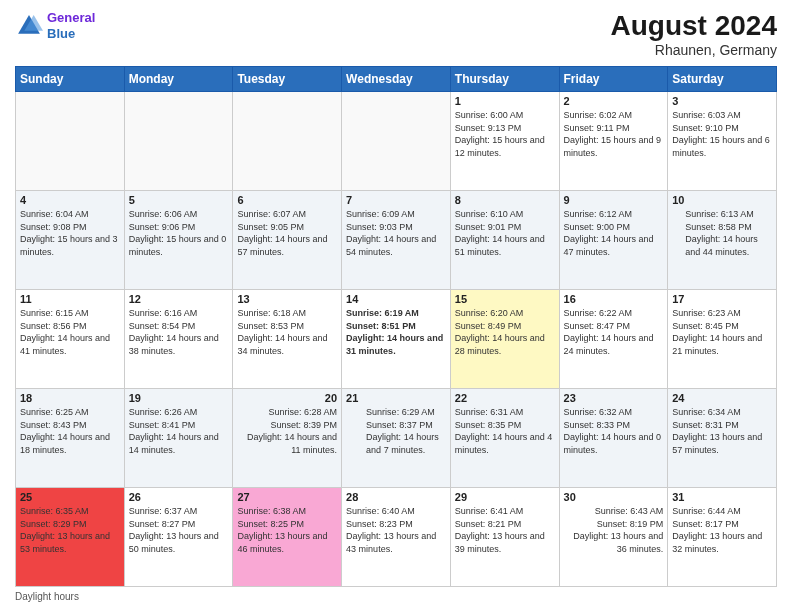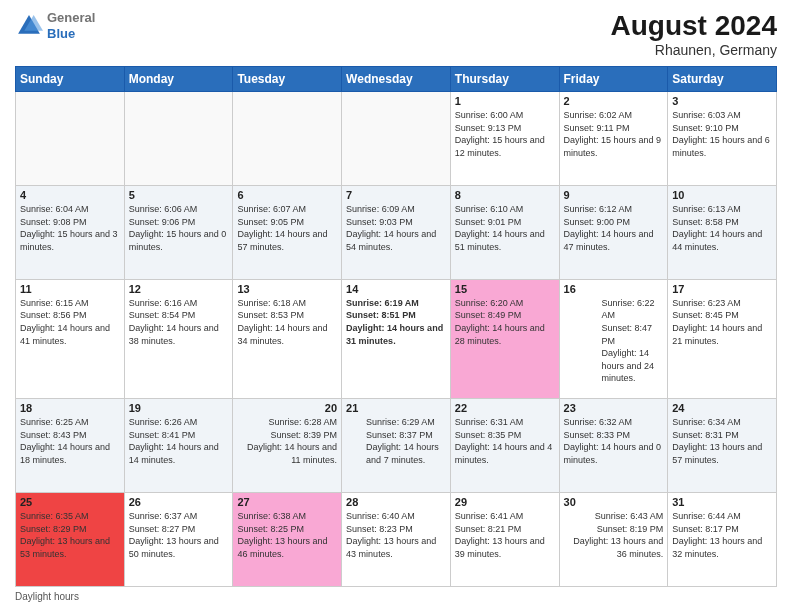--- a/index.html
+++ b/index.html
@@ -28,21 +28,21 @@
       align-items: center;
       gap: 4px;
     }
     .logo-text {
       font-size: 13px;
       font-weight: bold;
       color: #1a1a1a;
       line-height: 1.2;
     }
     .logo-text span {
-      color: #737373;
+      color: #6d28d9;
     }
     .logo-icon {
       width: 28px;
       height: 28px;
     }
     .title-block {
       text-align: right;
     }
     .month-year {
       font-size: 28px;
@@ -192,21 +192,21 @@
 Daylight: 14 hours and 51 minutes.</div>
           </td>
           <td style="background: rgb(240, 244, 248);">
             <span class="day-number">9</span>
             <div class="day-info" style="white-space: pre-line;">Sunrise: 6:12 AM
 Sunset: 9:00 PM
 Daylight: 14 hours and 47 minutes.</div>
           </td>
           <td style="background: rgb(240, 244, 248);">
             <span class="day-number">10</span>
-            <div class="day-info" style="white-space: pre-line;">Sunrise: 6:13 AM
+            <div class="day-info" style="white-space: pre-line; margin-left: 13px;">Sunrise: 6:13 AM
 Sunset: 8:58 PM
 Daylight: 14 hours and 44 minutes.</div>
           </td>
         </tr>
         <tr>
           <td style="background: rgb(255, 255, 255);">
             <span class="day-number">11</span>
             <div class="day-info" style="white-space: pre-line;">Sunrise: 6:15 AM
 Sunset: 8:56 PM
 Daylight: 14 hours and 41 minutes.</div>
@@ -222,29 +222,29 @@
             <div class="day-info" style="white-space: pre-line;">Sunrise: 6:18 AM
 Sunset: 8:53 PM
 Daylight: 14 hours and 34 minutes.</div>
           </td>
           <td style="background: rgb(255, 255, 255);">
             <span class="day-number">14</span>
             <div class="day-info" style="white-space: pre-line; font-weight: bold;">Sunrise: 6:19 AM
 Sunset: 8:51 PM
 Daylight: 14 hours and 31 minutes.</div>
           </td>
-          <td style="background: #f9a8d4;">
+          <td style="background: #fef9c3;">
             <span class="day-number">15</span>
             <div class="day-info" style="white-space: pre-line;">Sunrise: 6:20 AM
 Sunset: 8:49 PM
 Daylight: 14 hours and 28 minutes.</div>
           </td>
           <td style="background: rgb(255, 255, 255);">
             <span class="day-number">16</span>
-            <div class="day-info" style="white-space: pre-line; margin-left: 38px;">Sunrise: 6:22 AM
+            <div class="day-info" style="white-space: pre-line;">Sunrise: 6:22 AM
 Sunset: 8:47 PM
 Daylight: 14 hours and 24 minutes.</div>
           </td>
           <td style="background: rgb(255, 255, 255);">
             <span class="day-number">17</span>
             <div class="day-info" style="white-space: pre-line;">Sunrise: 6:23 AM
 Sunset: 8:45 PM
 Daylight: 14 hours and 21 minutes.</div>
           </td>
         </tr>

